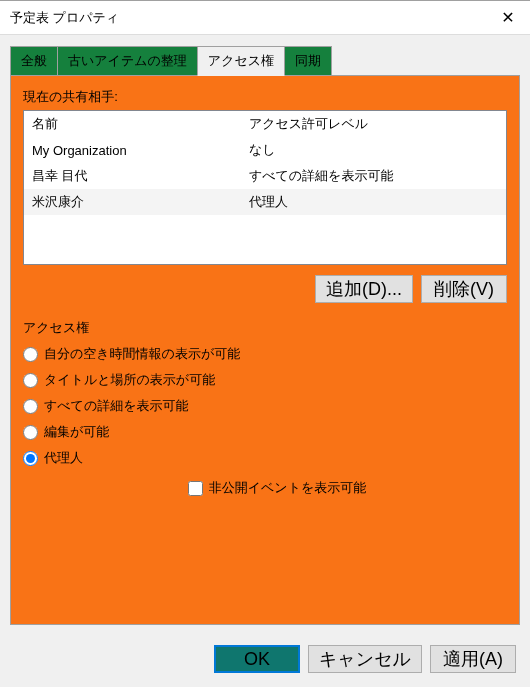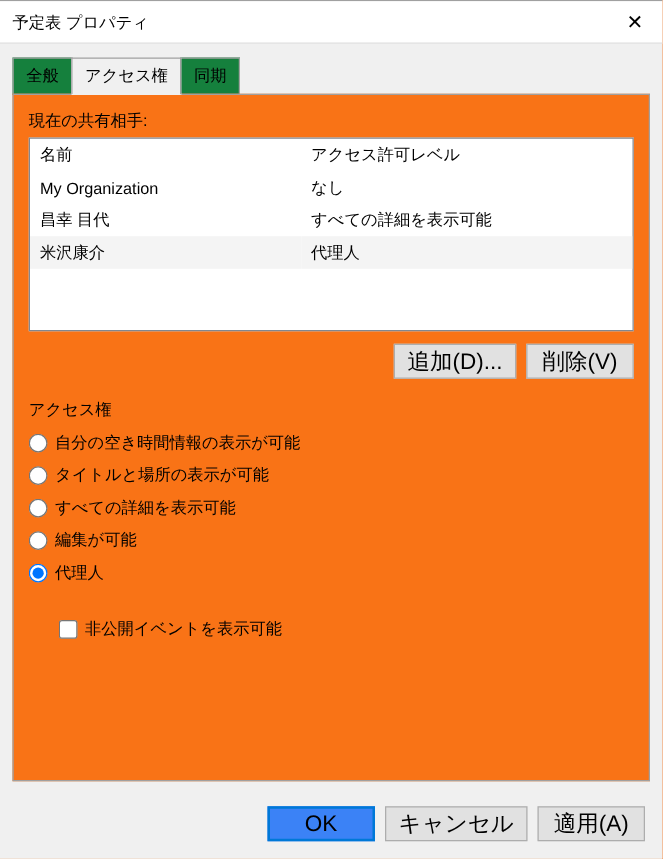--- a/index.html
+++ b/index.html
@@ -96,24 +96,24 @@
   .btn {
     min-width: 86px;
     height: 28px;
     border: 1px solid #adadad;
     background: #e1e1e1;
     font-family: inherit;
     font-size: 18px;
     padding: 0 10px;
     cursor: default;
   }
-  .btn.default { border: 2px solid #0078d7; background: #3b82f6; }
+  .btn.default { border: 2px solid #0078d7; background: #0f766e; }
   .radiogroup { display: flex; flex-direction: column; gap: 8px; }
   .radiorow, .checkrow { display: flex; align-items: center; gap: 6px; }
-  .checkrow { margin-left: 24px; margin-top: 19px; }
+  .checkrow { margin-left: 24px; margin-top: 4px; justify-content: center; }
   input[type="radio"], input[type="checkbox"] {
     width: 15px; height: 15px;
     margin: 0;
   }
   .bottomrow {
     display: flex;
     justify-content: flex-end;
     gap: 8px;
     padding: 10px 14px 14px 10px;
   }
@@ -122,20 +122,21 @@
 <body>
 
 <div class="window">
   <div class="titlebar">
     <div class="titlebar-title">予定表 プロパティ</div>
     <div class="titlebar-close">✕</div>
   </div>
 
   <div class="tabstrip">
     <div class="tab">全般</div>
+    <div class="tab">古いアイテムの整理</div>
     <div class="tab active">アクセス権</div>
     <div class="tab">同期</div>
   </div>
 
   <div class="tabpage">
     <div class="section-label">現在の共有相手:</div>
 
     <div class="sharelist">
       <table>
         <tbody>

